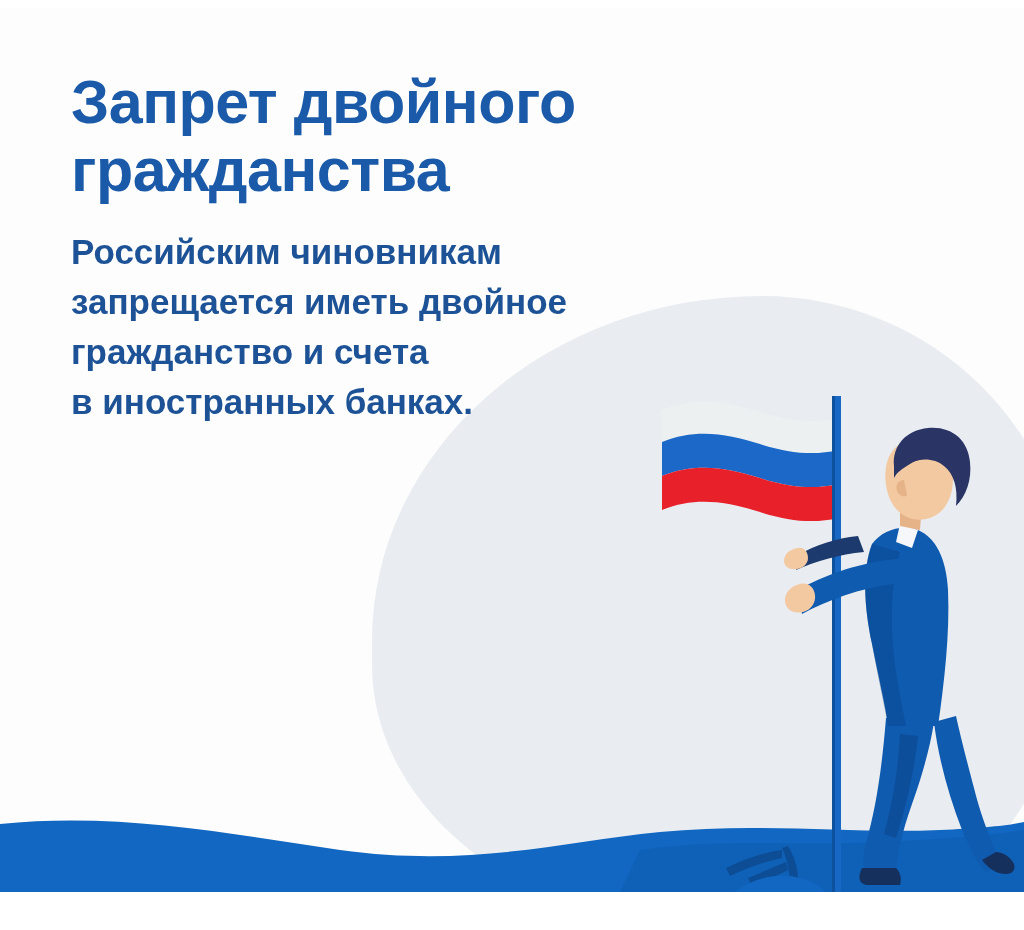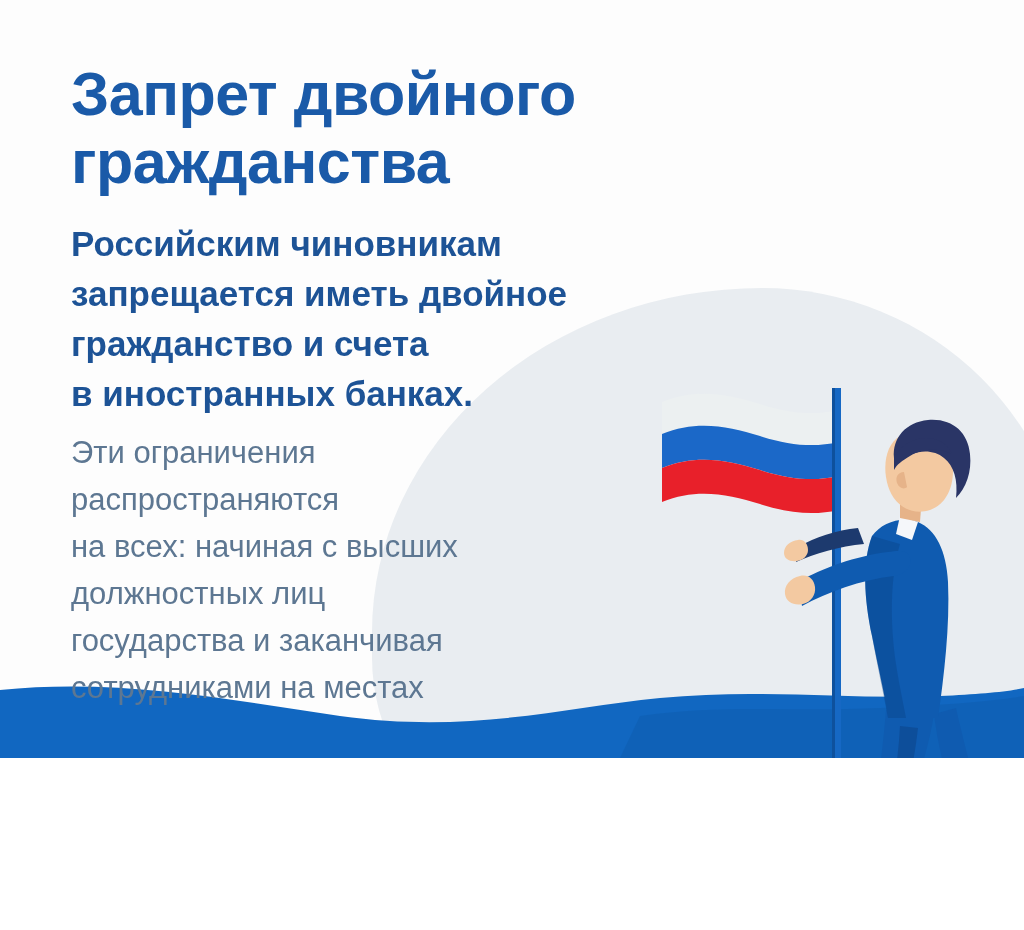--- a/index.html
+++ b/index.html
@@ -4,24 +4,25 @@
 <title>Запрет двойного гражданства</title>
 <style>
   html, body {
     margin: 0;
     padding: 0;
     background: #ffffff;
   }
   #canvas {
     position: relative;
     width: 1024px;
-    height: 758px;
+    height: 884px;
     background: #fdfdfd;
     overflow: hidden;
     font-family: "Liberation Sans", "DejaVu Sans", sans-serif;
+    margin-top: 8px;
   }
 
   
   .blob-layer {
     position: absolute;
     inset: 0;
     pointer-events: none;
   }
   .blob {
     position: absolute;
@@ -104,26 +105,20 @@
     <div class="blob"></div>
   </div>
 
   <div class="text-col">
     <h1 class="headline">Запрет двойного
 гражданства</h1>
     <p class="para-strong">Российским чиновникам
 запрещается иметь двойное
 гражданство и счета
 в иностранных банках.</p>
-    <p class="para-light">Эти ограничения
-распространяются
-на всех: начиная с высших
-должностных лиц
-государства и заканчивая
-сотрудниками на местах</p>
   </div>
 
   <div class="ground">
     <svg viewBox="0 0 1024 120" preserveAspectRatio="none" aria-hidden="true">
       <path d="M0 52 C 120 40 230 62 340 78 C 470 96 560 70 660 60
                C 760 50 850 62 940 58 C 980 56 1005 54 1024 50 L1024 120 L0 120 Z" fill="#1167c1"></path>
       <path d="M640 78 C 720 66 790 74 880 70 C 950 67 1000 62 1024 58
                L1024 120 L620 120 Z" fill="#0f5cae" opacity="0.55"></path>
     </svg>
   </div>

